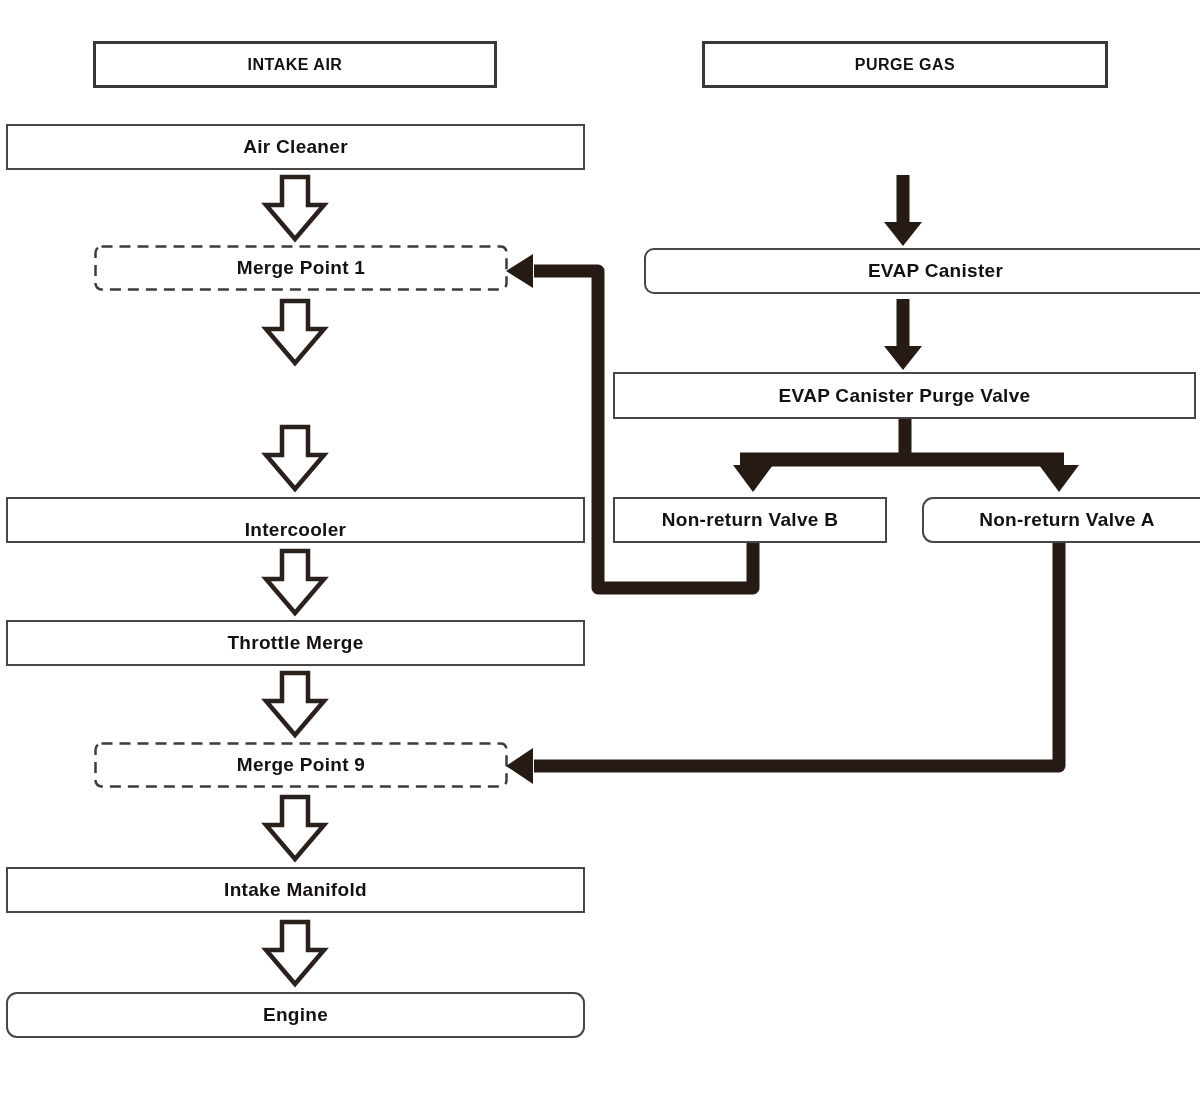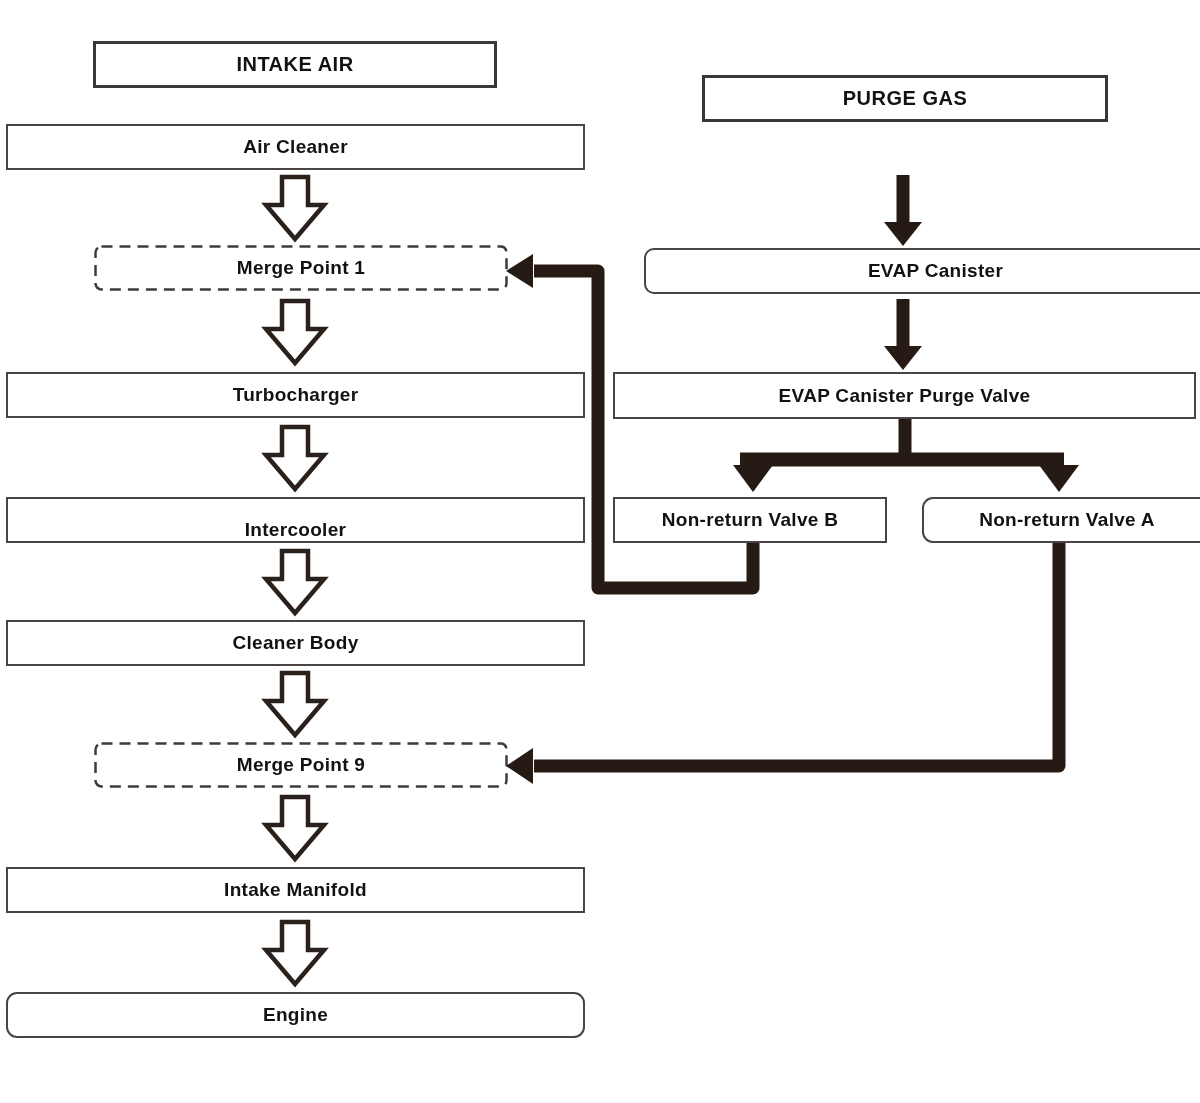--- a/index.html
+++ b/index.html
@@ -23,21 +23,21 @@
   .joinround{stroke-linejoin:round;}
   .tri{fill:var(--line);stroke:none;}
   .hollow{fill:#ffffff;stroke:var(--hollow-stroke);stroke-width:4.5;stroke-linejoin:miter;}
   .dashrect{fill:#ffffff;stroke:var(--dash-border);stroke-width:2.5;stroke-dasharray:11 7;}
   .box{
     position:absolute;box-sizing:border-box;background:#ffffff;
     border:2px solid var(--box-border);
     display:flex;align-items:center;justify-content:center;
     font-weight:bold;font-size:19px;letter-spacing:0.3px;
   }
-  .box.header{border:3px solid var(--header-border);font-size:20px;letter-spacing:0.5px;}
+  .box.header{border:3px solid var(--header-border);font-size:16px;letter-spacing:0.5px;}
   .box.ghost{border:none;background:transparent;}
   .lbl{white-space:nowrap;}
 </style>
 </head>
 <body>
 
 <div id="canvas">
 
   <svg id="wires" viewBox="0 0 1200 1103" xmlns="http://www.w3.org/2000/svg">
 
@@ -66,38 +66,35 @@
     <path class="thick joinround" d="M753 543 V 588 H 598 V 271 H 534"></path>
     <polygon class="tri" points="533,254 533,288 506,271"></polygon>
 
     <path class="thick joinround" d="M1059 543 V 766 H 534"></path>
     <polygon class="tri" points="533,748 533,784 506,766"></polygon>
   </svg>
 
   <div class="box header" style="left:93px;top:41px;width:404px;height:47px;">
     <span class="lbl">INTAKE AIR</span>
   </div>
-  <div class="box header" style="left:702px;top:41px;width:406px;height:47px;margin-top:34px;">
+  <div class="box header" style="left:702px;top:41px;width:406px;height:47px;">
     <span class="lbl">PURGE GAS</span>
   </div>
 
   <div class="box" style="left:6px;top:124px;width:579px;height:46px;">
     <span class="lbl">Air Cleaner</span>
   </div>
   <div class="box ghost" style="left:94px;top:245px;width:414px;height:46px;">
     <span class="lbl">Merge Point 1</span>
   </div>
-  <div class="box" style="left:6px;top:372px;width:579px;height:46px;">
-    <span class="lbl">Turbocharger</span>
-  </div>
   <div class="box" style="left:6px;top:497px;width:579px;height:46px;align-items:flex-end;">
     <span class="lbl">Intercooler</span>
   </div>
   <div class="box" style="left:6px;top:620px;width:579px;height:46px;">
-    <span class="lbl">Cleaner Body</span>
+    <span class="lbl">Throttle Merge</span>
   </div>
   <div class="box ghost" style="left:94px;top:742px;width:414px;height:46px;">
     <span class="lbl">Merge Point 9</span>
   </div>
   <div class="box" style="left:6px;top:867px;width:579px;height:46px;">
     <span class="lbl">Intake Manifold</span>
   </div>
   <div class="box" style="left:6px;top:992px;width:579px;height:46px;border-radius:11px;">
     <span class="lbl">Engine</span>
   </div>

